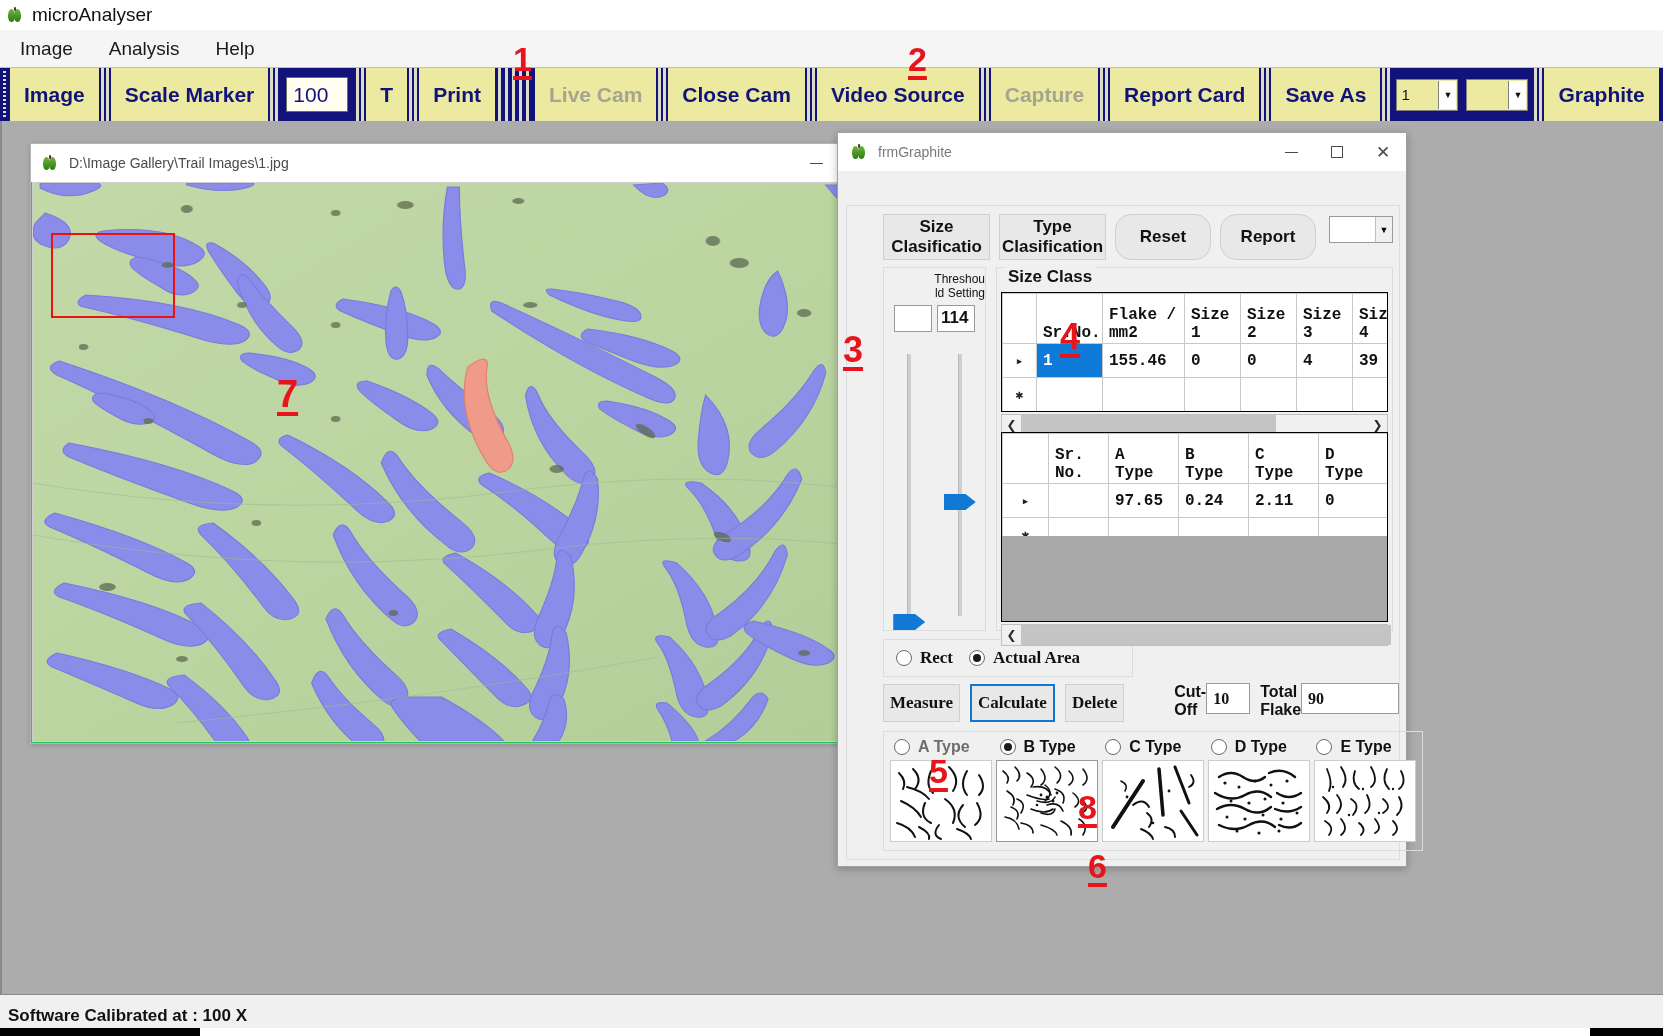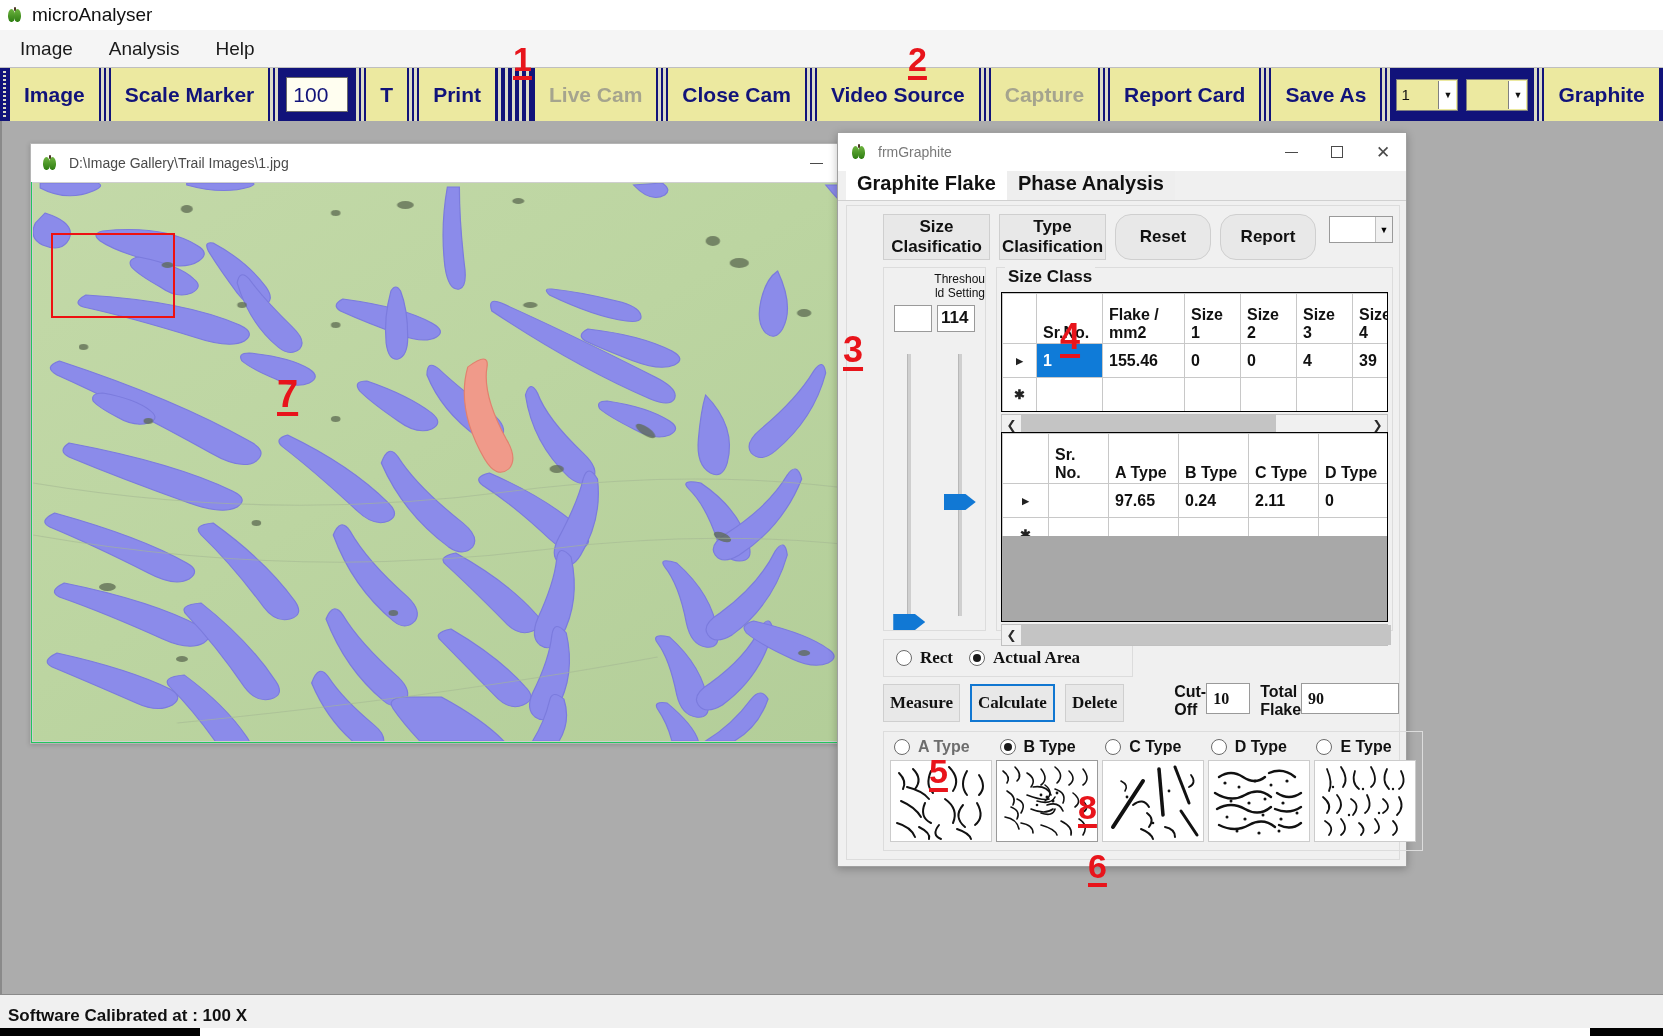--- a/index.html
+++ b/index.html
@@ -239,21 +239,21 @@
   .grid-wrap {
     position:absolute; left: 4px; right: 4px; background:#ffffff;
     border: 1px solid #000000; overflow: hidden;
   }
   .grid-wrap.g1 { top: 24px; height: 120px; }
   .grid-wrap.g2 { top: 164px; height: 190px; }
   table.grid { border-collapse: collapse; table-layout: fixed; width: 100%; }
   table.grid th, table.grid td {
     border: 1px solid #c8c8c8; height: 34px; padding: 1px 6px;
     font-size: 16px; font-weight: 700; color:#111; text-align:left;
-    font-family:Liberation Sans, sans-serif; background:#ffffff;
+    font-family:Liberation Mono, monospace; background:#ffffff;
     overflow:hidden; white-space: normal;
   }
   table.grid th { vertical-align: bottom; height: 50px; }
   table.grid td.sel { background: #0f7bd8; color:#ffffff; }
   table.grid td.rowhdr, table.grid th.rowhdr {
     width: 34px; text-align:center; color:#222; font-size: 13px; padding: 0;
   }
   table.grid td.blank { background:#ffffff; }
   .hscroll {
     position:absolute; left: 4px; right: 4px; height: 22px;
@@ -560,24 +560,20 @@
               <span class="min-glyph"></span>
             </div>
           <div class="win-btn">
               <span class="max-glyph"></span>
             </div>
           <div class="win-btn">
               <span class="close-glyph">✕</span>
             </div>
         </div>
       </div>
-      <div class="frm-tabs">
-        <div class="tab">Graphite Flake</div>
-        <div class="tab inactive">Phase Analysis</div>
-      </div>
 
       <div class="frm-inner">
 
         <div class="topbtn-row">
           <button class="gbtn two">
             <span style="display:block">
               <span style="display:block">Size</span>
               <span style="display:block">Clasificatio</span>
             </span>
           </button>

